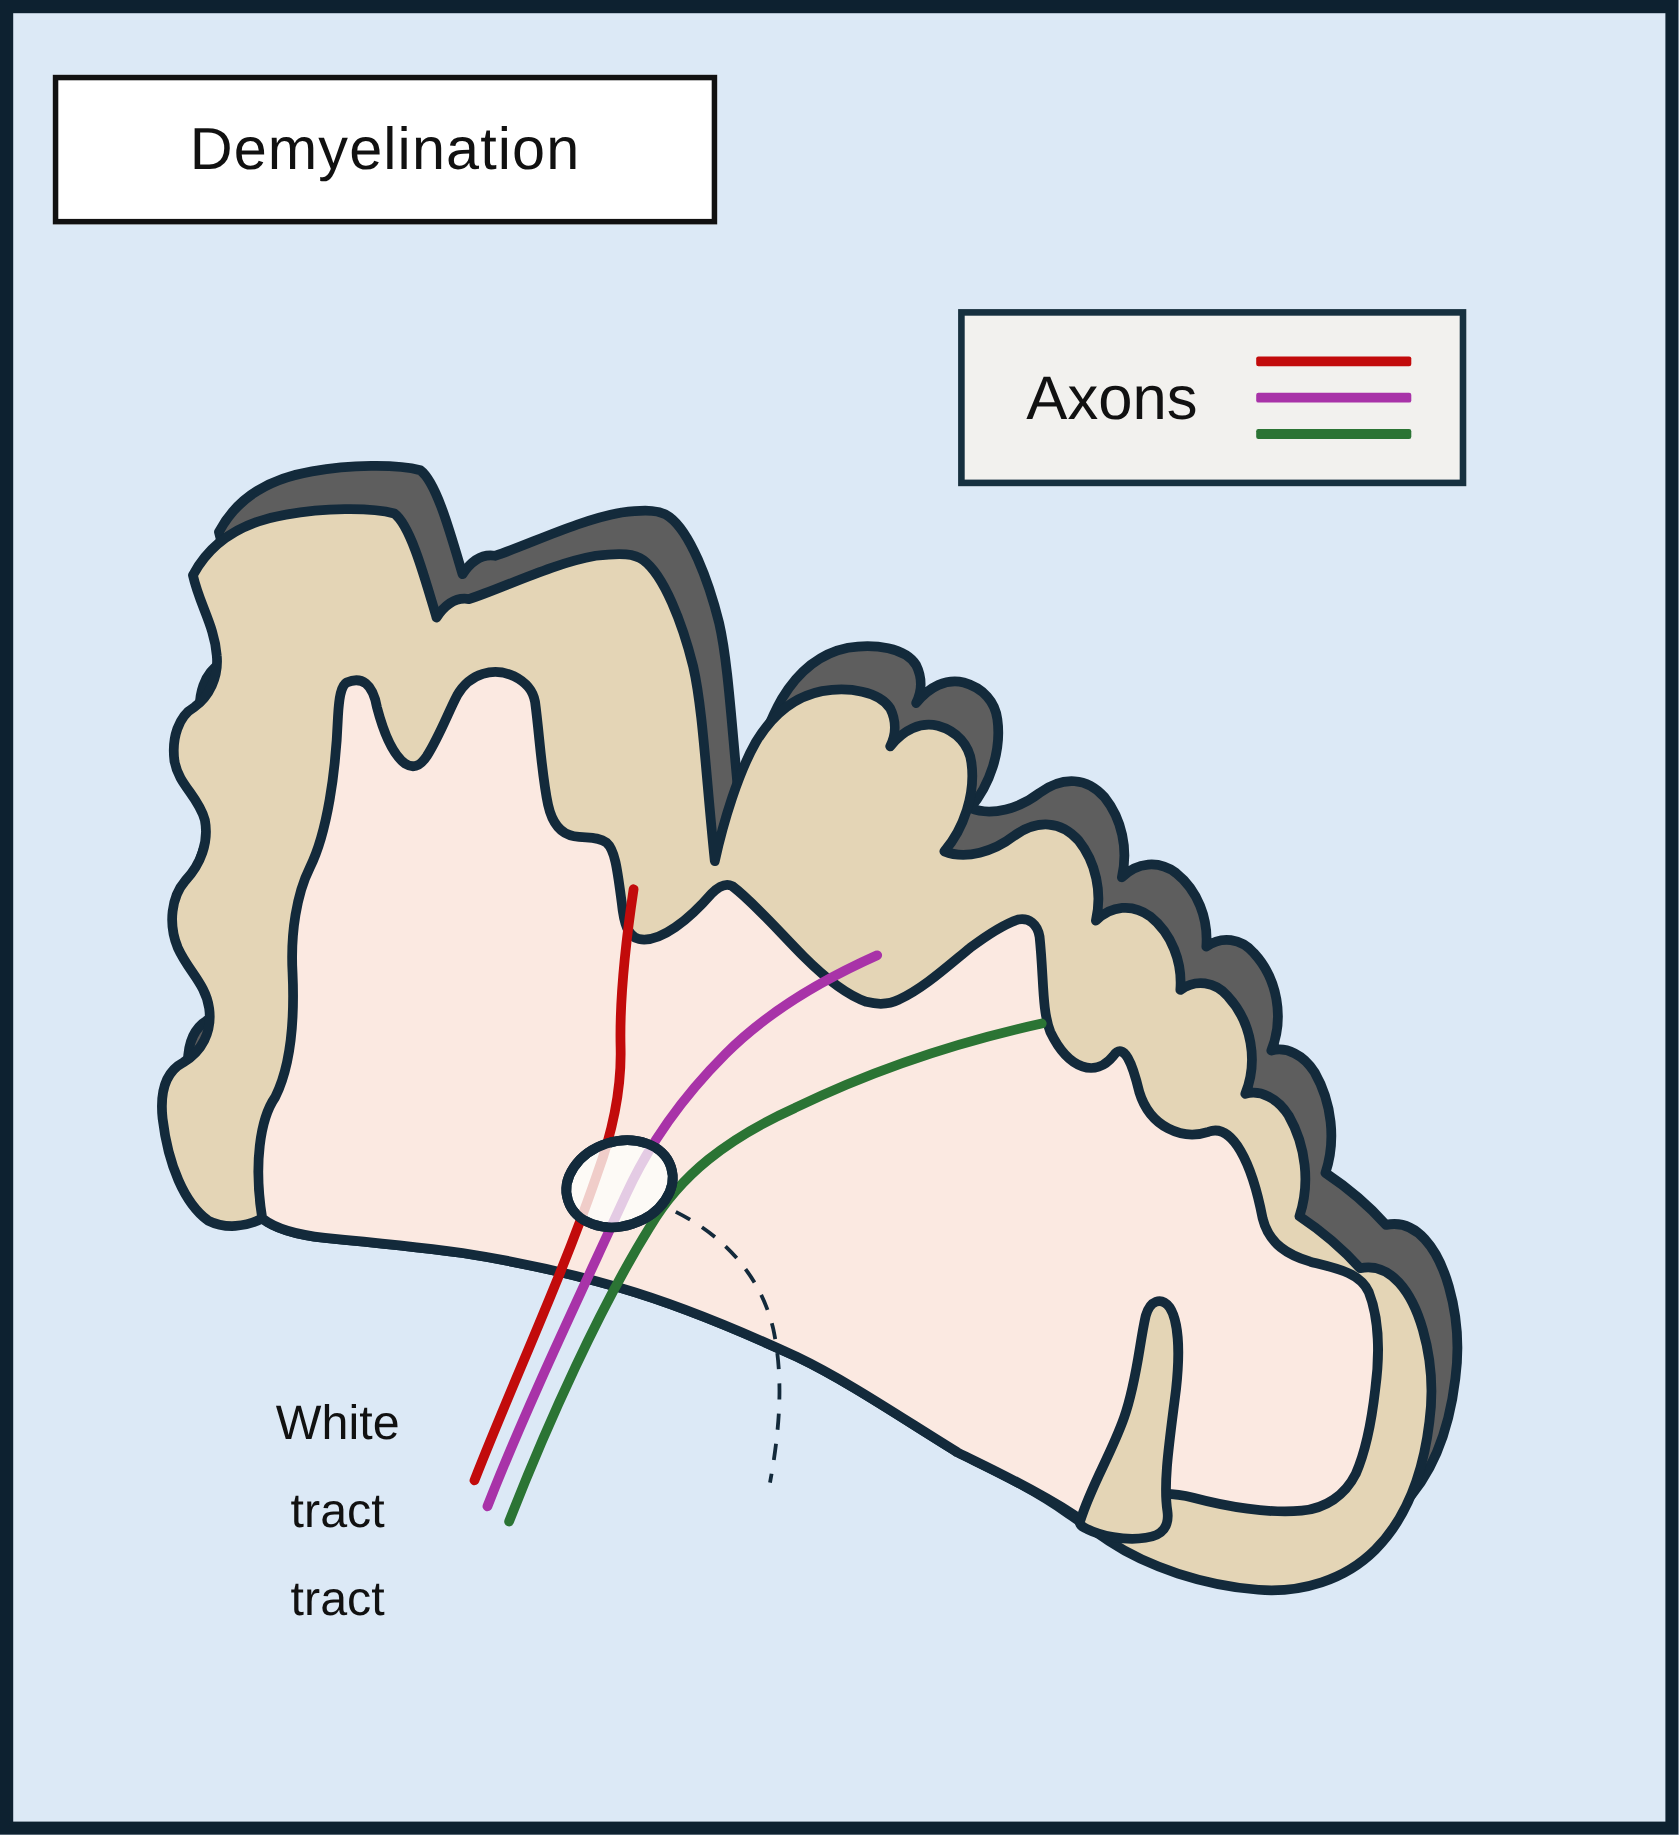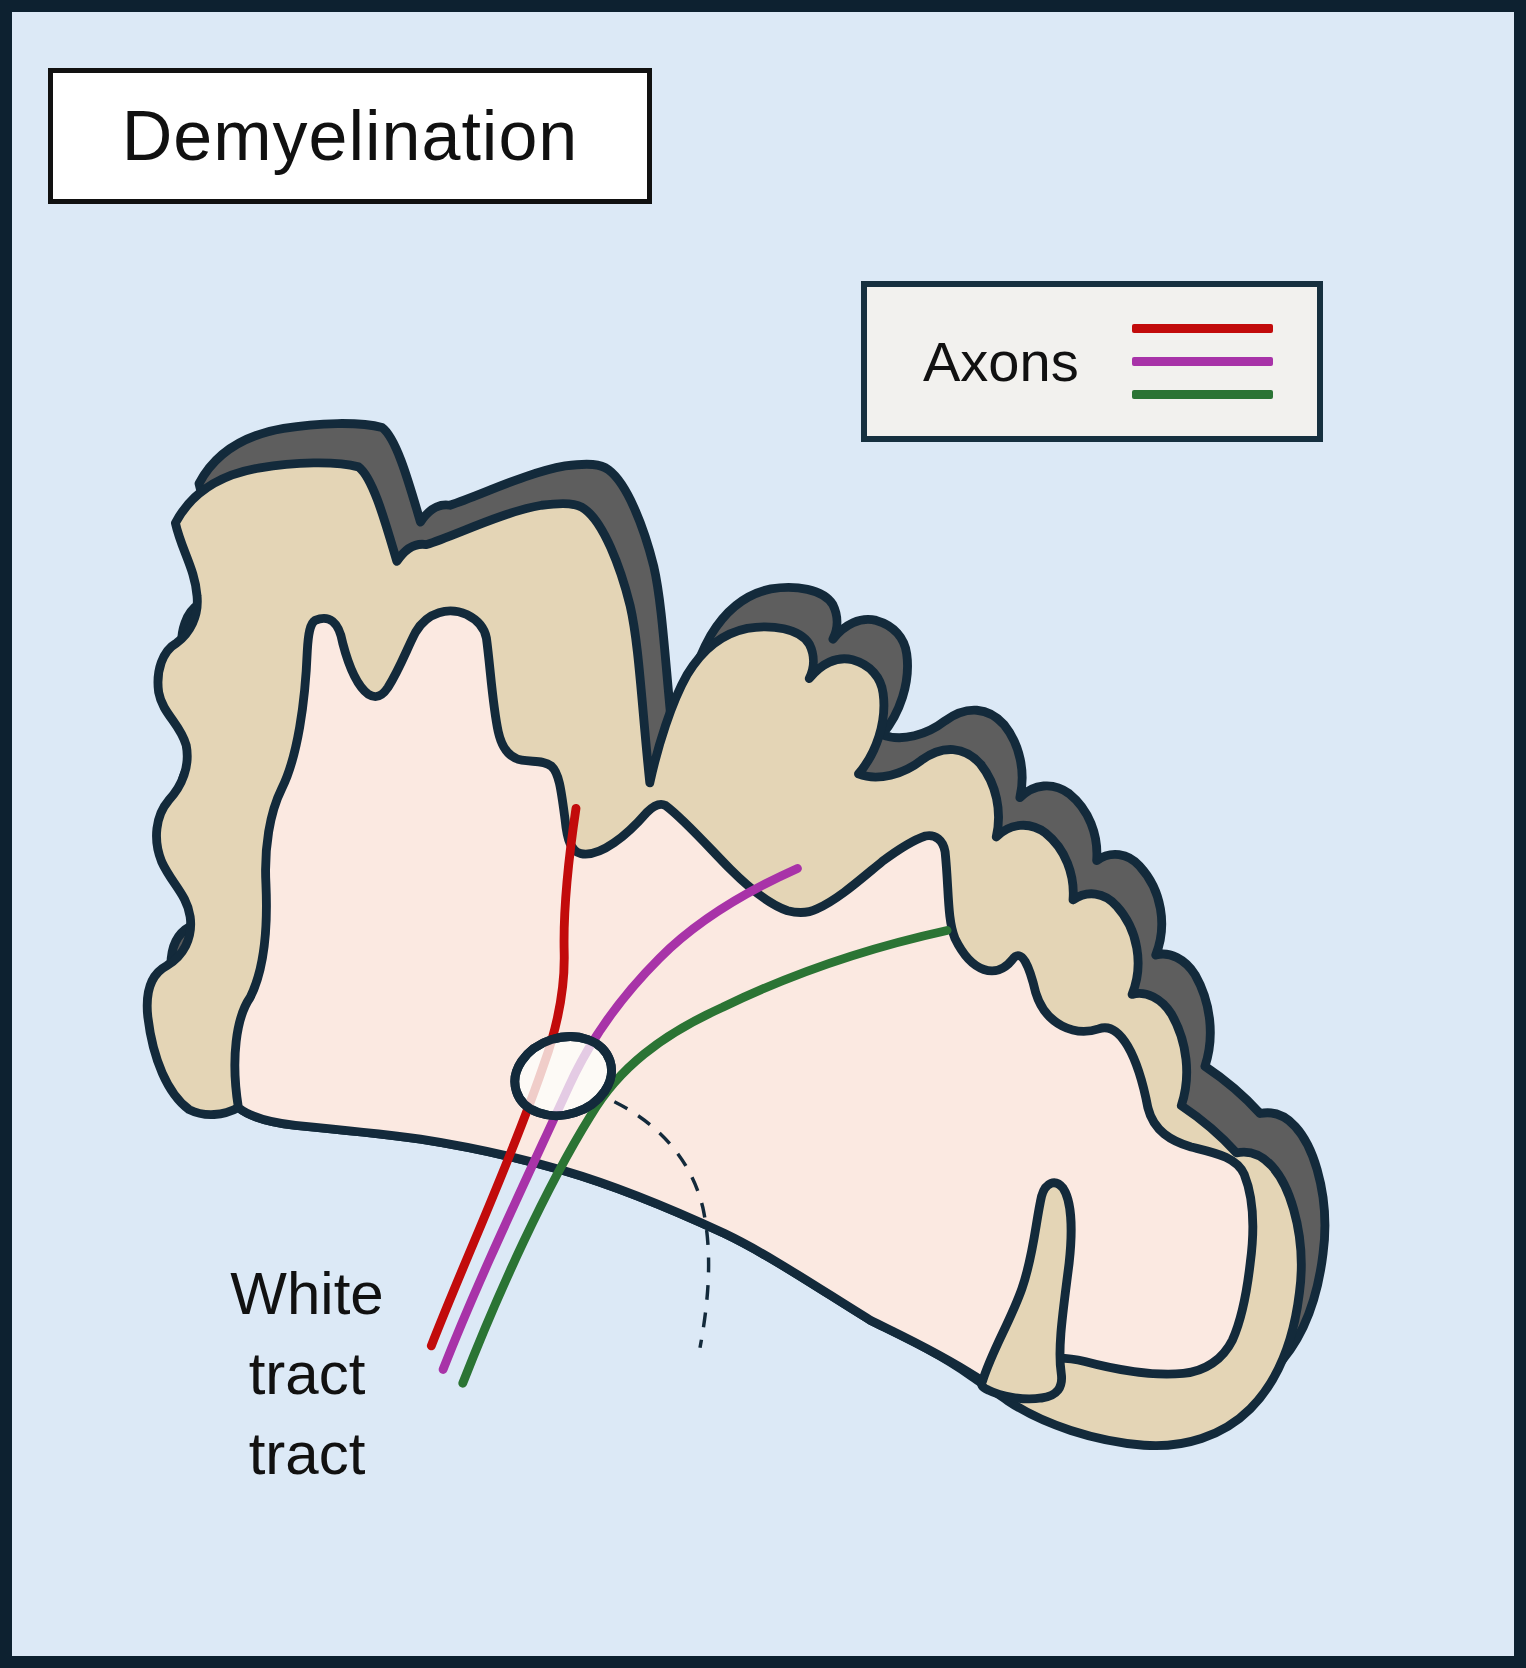--- a/index.html
+++ b/index.html
@@ -6,31 +6,31 @@
   #stage{
     position:relative;width:1526px;height:1668px;overflow:hidden;
     box-sizing:border-box;border:12px solid #0d2130;background:#dce9f6;
   }
   #brain-svg{position:absolute;left:0;top:0;width:100%;height:100%;}
   .title-box{
     position:absolute;left:36px;top:56px;width:604px;height:136px;
     box-sizing:border-box;border:5px solid #111111;background:#ffffff;
     display:flex;align-items:center;justify-content:center;
   }
-  .title-box span{font-size:70px;font-weight:400;color:#111;letter-spacing:1px;}
+  .title-box span{font-size:54px;font-weight:400;color:#111;letter-spacing:1px;}
   .legend-box{
     position:absolute;left:849px;top:269px;width:462px;height:161px;
     box-sizing:border-box;border:6px solid #16303f;background:#f2f1ee;
     display:flex;align-items:center;
   }
   .legend-label{font-size:56px;color:#111;margin-left:56px;flex:0 0 auto;}
   .legend-lines{margin-left:auto;margin-right:44px;display:flex;flex-direction:column;gap:24px;width:141px;}
   .legend-line{height:9px;width:141px;border-radius:2px;}
   .diagram-label{
-    position:absolute;color:#111;font-size:60px;line-height:80px;text-align:center;
+    position:absolute;color:#111;font-size:44px;line-height:80px;text-align:center;
   }
   #label-white-matter{left:115px;top:1242px;width:360px;}
   #label-plaque{left:451px;top:1378px;width:600px;line-height:76px;}
 </style>
 </head>
 <body>
 
 <div id="stage" style="background: rgb(220, 233, 246); border-color: rgb(13, 33, 48);">
 
   <svg id="brain-svg" viewBox="0 0 1526 1668" xmlns="http://www.w3.org/2000/svg" xmlns:xlink="http://www.w3.org/1999/xlink">
@@ -168,21 +168,21 @@
     <ellipse cx="560" cy="1080" rx="50" ry="39" transform="rotate(-18 560 1080)" fill="none" stroke-width="9" stroke="#132a3b"></ellipse>
 
     <path fill="none" stroke-width="3.5" stroke-dasharray="15 13" d="M 612 1106 C 656 1128 690 1164 702 1214
              C 711 1256 709 1302 699 1356" stroke="#132a3b"></path>
   </svg>
 
   <div class="title-box" style="background: rgb(255, 255, 255); border-color: rgb(17, 17, 17);">
     <span>Demyelination</span>
   </div>
 
-  <div class="legend-box" style="background: rgb(242, 241, 238); border-color: rgb(22, 48, 63);">
+  <div class="legend-box" style="background: rgb(242, 241, 238); border-color: rgb(22, 48, 63); margin-left: 10px;">
     <span class="legend-label">Axons</span>
     <div class="legend-lines">
       <div class="legend-line" style="background: rgb(194, 11, 11);"></div>
       <div class="legend-line" style="background: rgb(168, 51, 168);"></div>
       <div class="legend-line" style="background: rgb(43, 116, 52);"></div>
     </div>
   </div>
 
   <div class="diagram-label" id="label-white-matter">
     <div>White</div>

